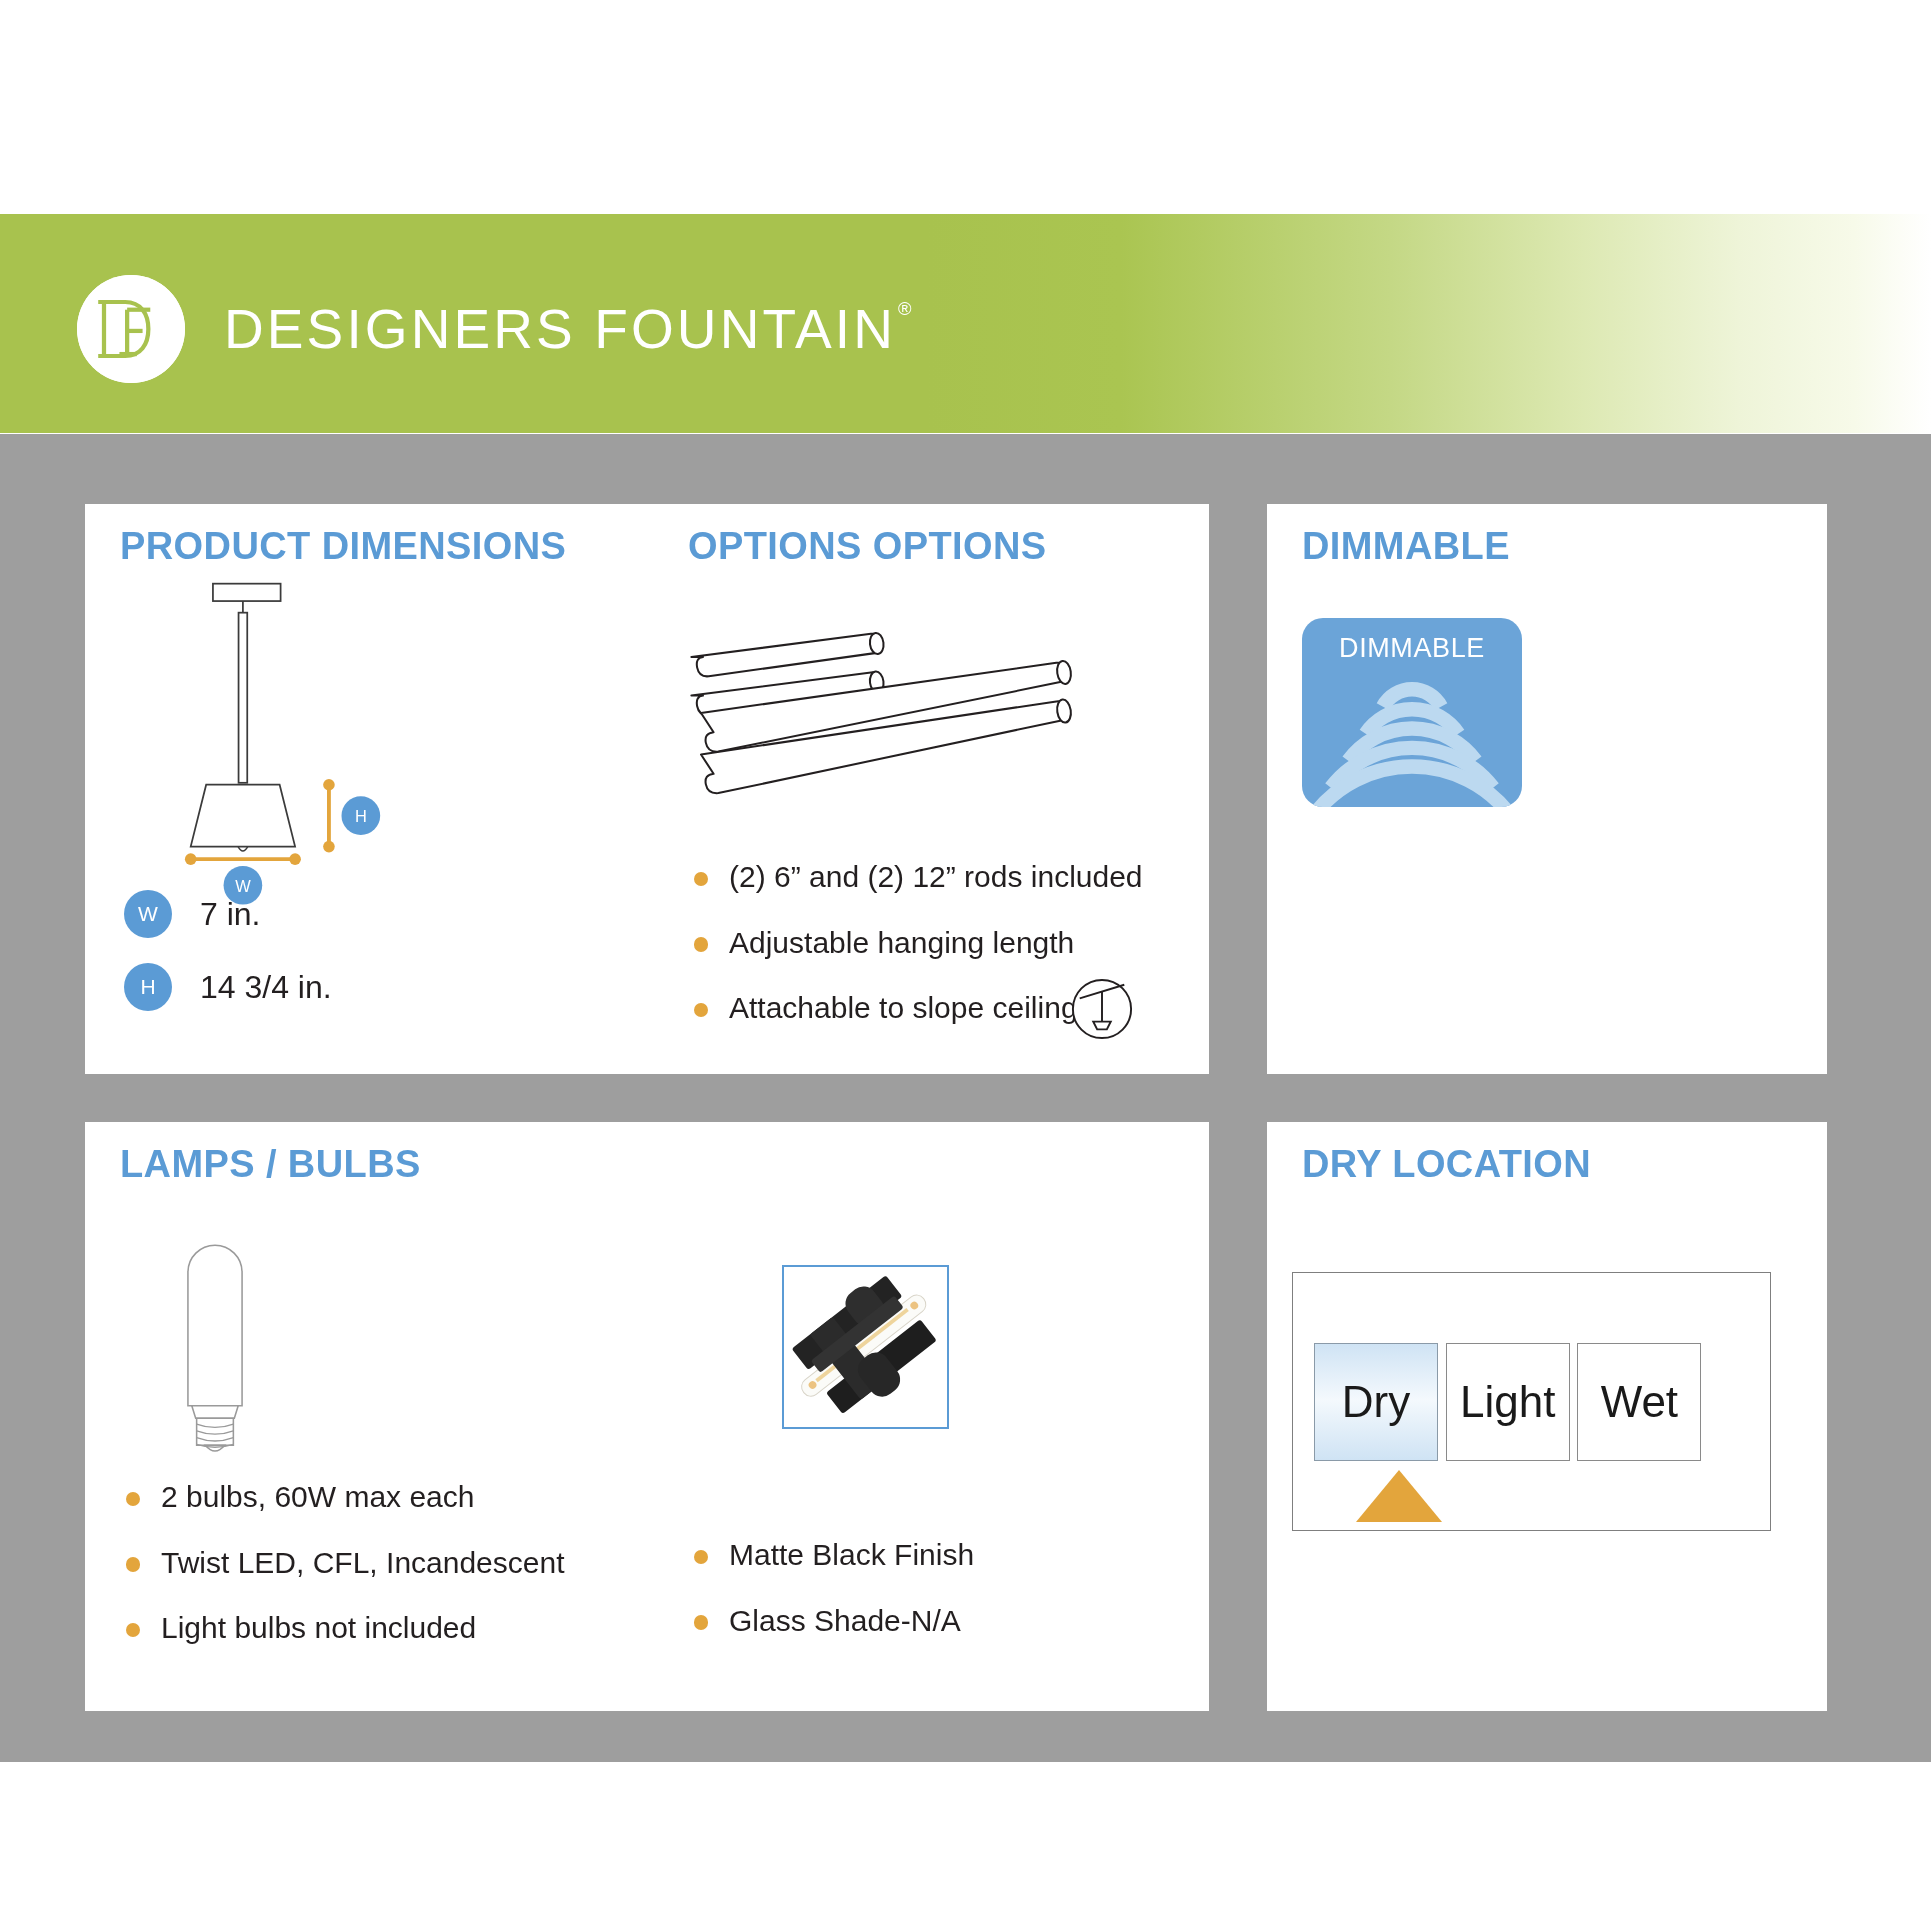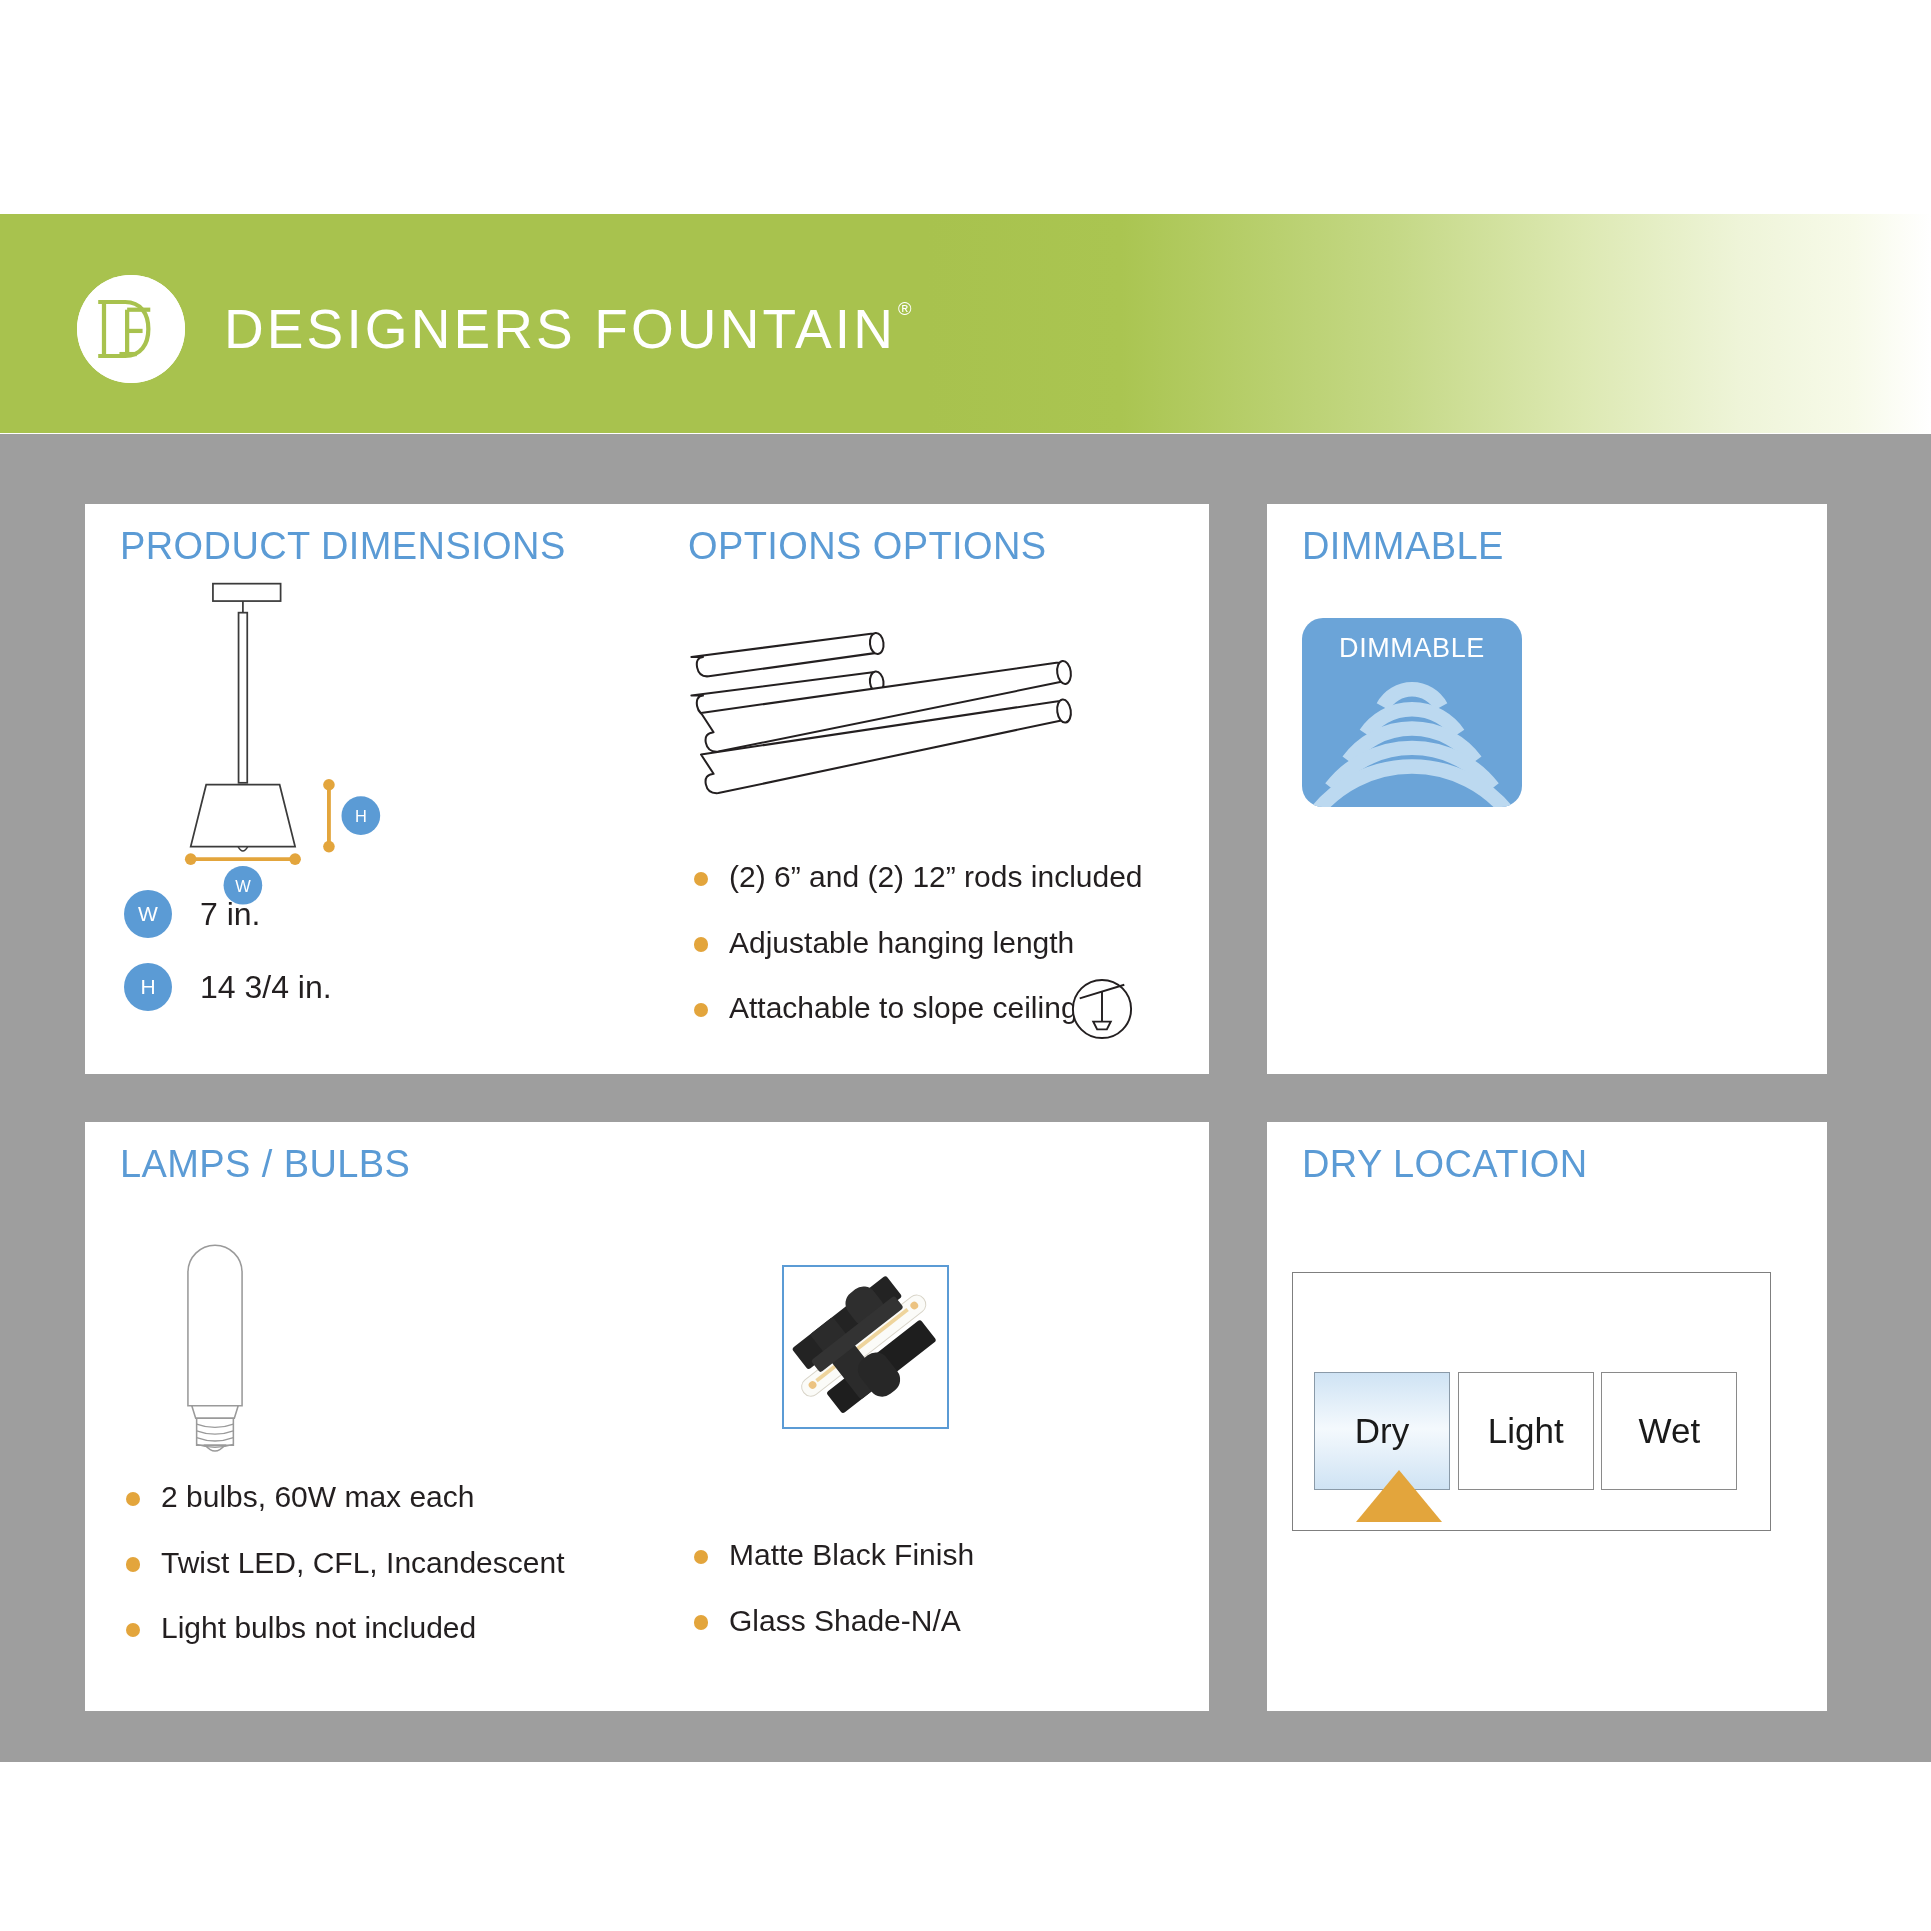--- a/index.html
+++ b/index.html
@@ -96,21 +96,21 @@
   .card.c2 { width: 556px; }
   .card.c3 { width: 560px; }
   .card-title {
     position: absolute;
     left: 35px;
     top: 21px;
     color: #5b9bd5;
     font-size: 38px;
     letter-spacing: 0.4px;
     white-space: nowrap;
-    font-weight: 400;
+    font-weight: 700;
   }
 
   
   .bullets {
     position: absolute;
     left: 35px;
     right: 17.4px;
     list-style: none;
     margin: 0;
     padding: 0;
@@ -199,31 +199,30 @@
     box-sizing: border-box;
   }
   .dry-boxes {
     position: absolute;
     left: 21px;
     top: 70px;
     display: flex;
     gap: 7.7px;
   }
   .dry-box {
-    width: 136px;
+    width: 124px;
     height: 118px;
     border: 1.9px solid #8a8a8a;
     box-sizing: border-box;
     display: flex;
     align-items: center;
     justify-content: center;
-    font-size: 35px;
+    font-size: 44px;
     color: #1a1a1a;
     background: #ffffff;
-    margin-top: 29px;
   }
   .dry-box.active {
     background: linear-gradient(to bottom, #cfe3f4 0%, #f4f9fd 48%, #cfe3f4 100%);
     border-color: #8a9aa8;
   }
   .dry-arrow {
     position: absolute;
     left: 63px;
     top: 197px;
     width: 0;

